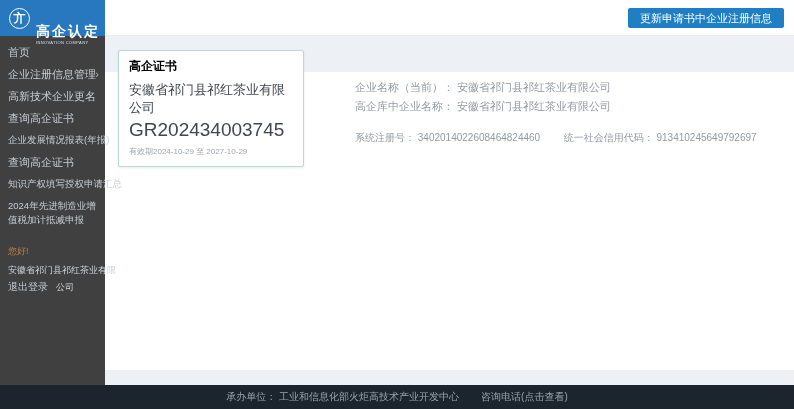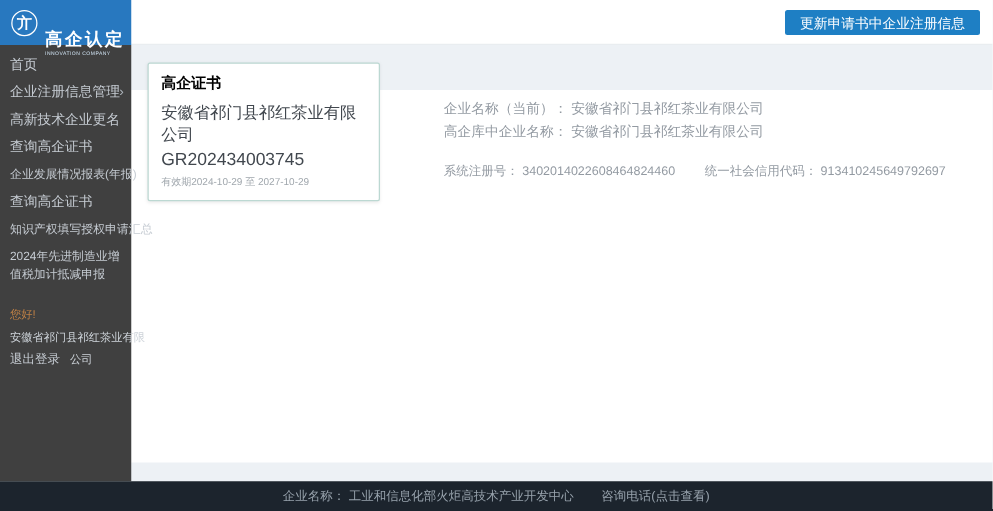--- a/index.html
+++ b/index.html
@@ -62,21 +62,21 @@
     position:absolute; left:0; top:36px; right:0; bottom:15px;
     background:#ffffff;
   }
   .cert-card {
     position:absolute; left:13px; top:14px; width:186px; min-height:84px;
     background:#ffffff; border:1px solid #bcd8d2; border-radius:2px;
     box-shadow:0 1px 3px rgba(0,0,0,.08); z-index:3;
   }
   .cert-title { color:#000000; font-size:12px; font-weight:bold; padding:7px 10px 4px; }
   .cert-company { font-size:13px; color:#41474e; padding:2px 10px 0; }
-  .cert-no { font-size:14px; color:#41474e; padding:2px 10px 0; }
+  .cert-no { font-size:19px; color:#41474e; padding:2px 10px 0; }
   .cert-valid { font-size:8px; color:#a0a7ad; padding:5px 10px 9px; }
   .info { position:absolute; left:250px; top:42px; font-size:11px; color:#939aa2; }
   .info-line { line-height:19px; white-space:nowrap; }
   .info-line3 { margin-top:12px; font-size:10px; }
   .info .gap { display:inline-block; width:18px; }
   
   .footer {
     position:absolute; left:0; bottom:0; width:794px; height:24px;
     background:#1c242d; color:#98a3ad; font-size:10px;
     display:flex; align-items:center; justify-content:center; z-index:6;
@@ -144,15 +144,15 @@
       <span>系统注册号：</span>
       <span>3402014022608464824460</span>
       <span class="gap"></span>
       <span>统一社会信用代码：</span>
       <span>913410245649792697</span>
     </div>
   </div>
 </div>
 
 <div class="footer">
-  <span>企业名称： 工业和信息化部火炬高技术产业开发中心</span>
+  <span>承办单位： 工业和信息化部火炬高技术产业开发中心</span>
   <a class="phone">咨询电话(点击查看)</a>
 </div>
 
 </body></html>

